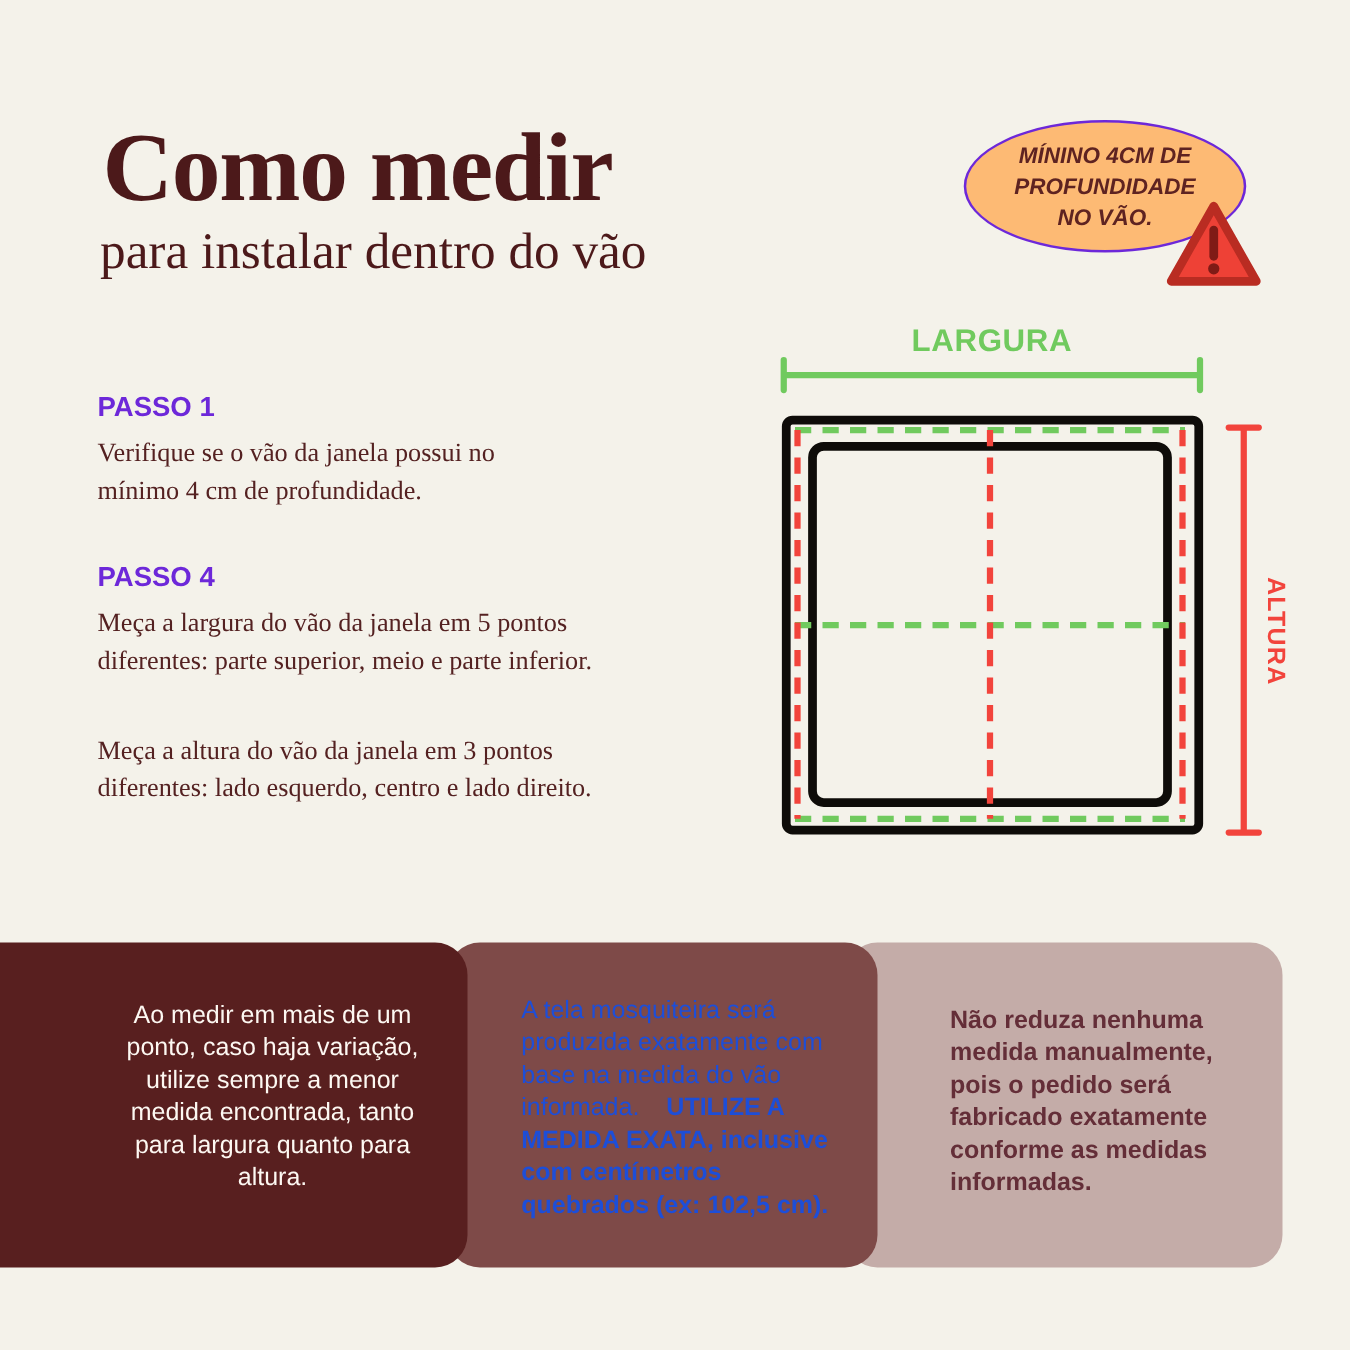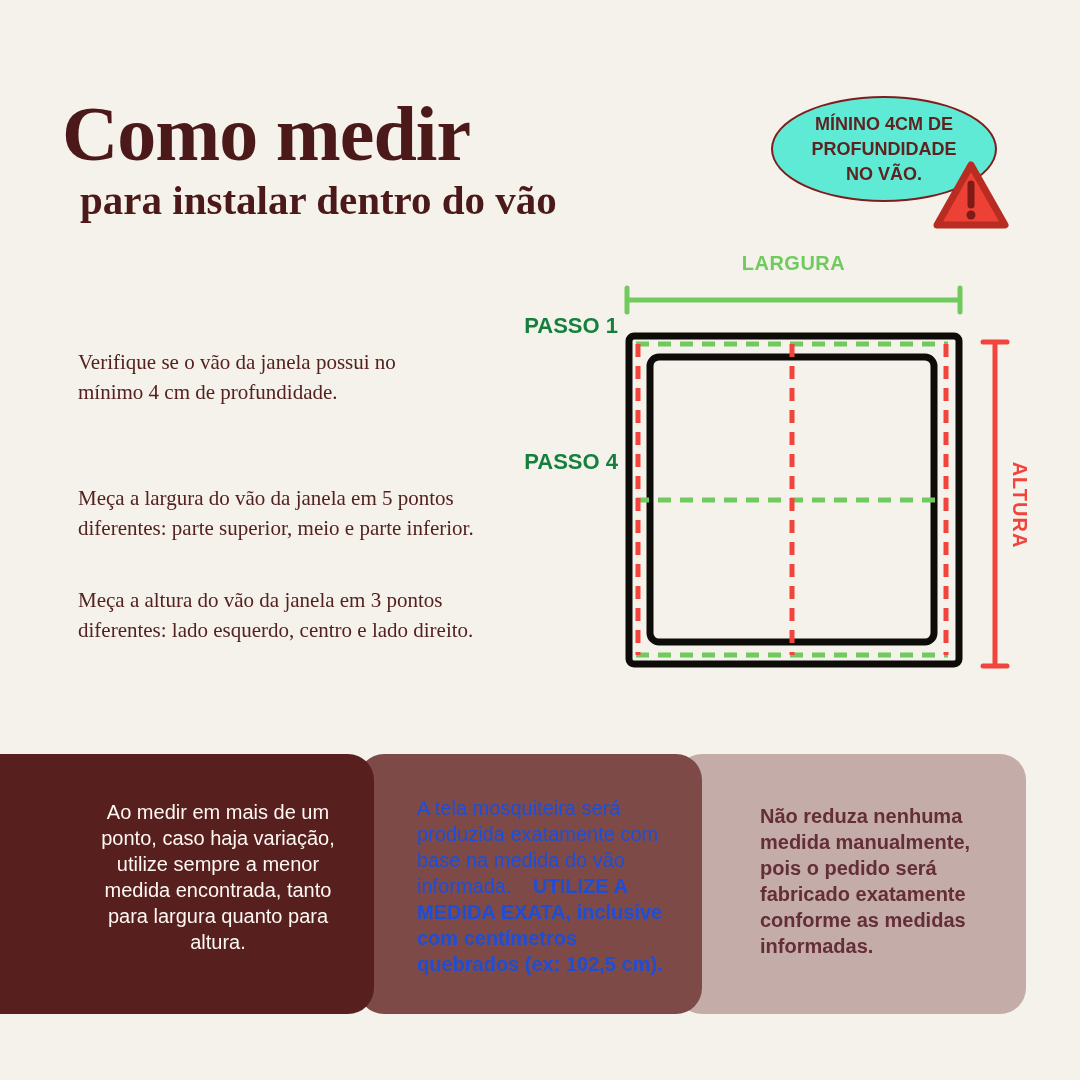--- a/index.html
+++ b/index.html
@@ -6,49 +6,49 @@
   .canvas{
     position:relative;width:1080px;height:1080px;margin:0 auto;
     background:#f4f2ea;overflow:hidden;
     font-family:"Liberation Sans",sans-serif;color:#542121;
   }
   .abs{position:absolute;}
   .prewrap{white-space:pre-line;}
 
   
   .title{
-    left:62px;top:92px;width:640px;
+    left:82px;top:92px;width:640px;
     font-family:"Liberation Serif",serif;font-weight:700;
     font-size:78px;line-height:84px;color:#4c191a;letter-spacing:-1px;
   }
   .subtitle{
     left:80px;top:176px;width:640px;
-    font-family:"Liberation Serif",serif;font-weight:700;
+    font-family:"Liberation Serif",serif;font-weight:400;
     font-size:41px;line-height:48px;color:#4c191a;
   }
 
   
   .badge{
     left:771px;top:96px;width:222px;height:102px;
-    background:#5eead4;border:2px solid #7f1d1d;border-radius:50%;
+    background:#fdba74;border:2px solid #6d28d9;border-radius:50%;
     display:flex;align-items:center;justify-content:center;text-align:center;
-    font-size:18px;line-height:25px;font-weight:700;color:#5e2321;
+    font-size:18px;line-height:25px;font-weight:700;color:#5e2321;font-style:italic;
   }
   .warn{left:930px;top:156px;width:82px;height:76px;}
 
   
   .steps{left:78px;top:313px;width:540px;}
-  .step-heading{font-size:22px;line-height:26px;font-weight:700;color:#15803d;margin:0 0 8px 0;text-align:right;}
+  .step-heading{font-size:22px;line-height:26px;font-weight:700;color:#6d28d9;margin:0 0 8px 0;}
   .step-body{font-size:21px;line-height:30px;margin:0 0 42px 0;color:#542121;font-family:Liberation Serif, serif;}
 
   
   .diagram-svg{left:600px;top:260px;}
   .largura-label{
-    left:627px;top:251px;width:333px;text-align:center;
-    font-size:20px;line-height:24px;font-weight:700;color:#70ca5e;letter-spacing:.5px;
+    left:627px;top:261px;width:333px;text-align:center;
+    font-size:25px;line-height:24px;font-weight:700;color:#70ca5e;letter-spacing:.5px;
   }
   .altura-label{
     left:1020px;top:505px;
     transform:translate(-50%,-50%) rotate(90deg);
     font-size:20px;line-height:24px;font-weight:700;color:#f2443c;letter-spacing:1px;
   }
 
   
   .note{border-radius:26px;top:754px;height:260px;}
   .note-dark{left:-28px;width:402px;background:#581f1f;z-index:3;}

